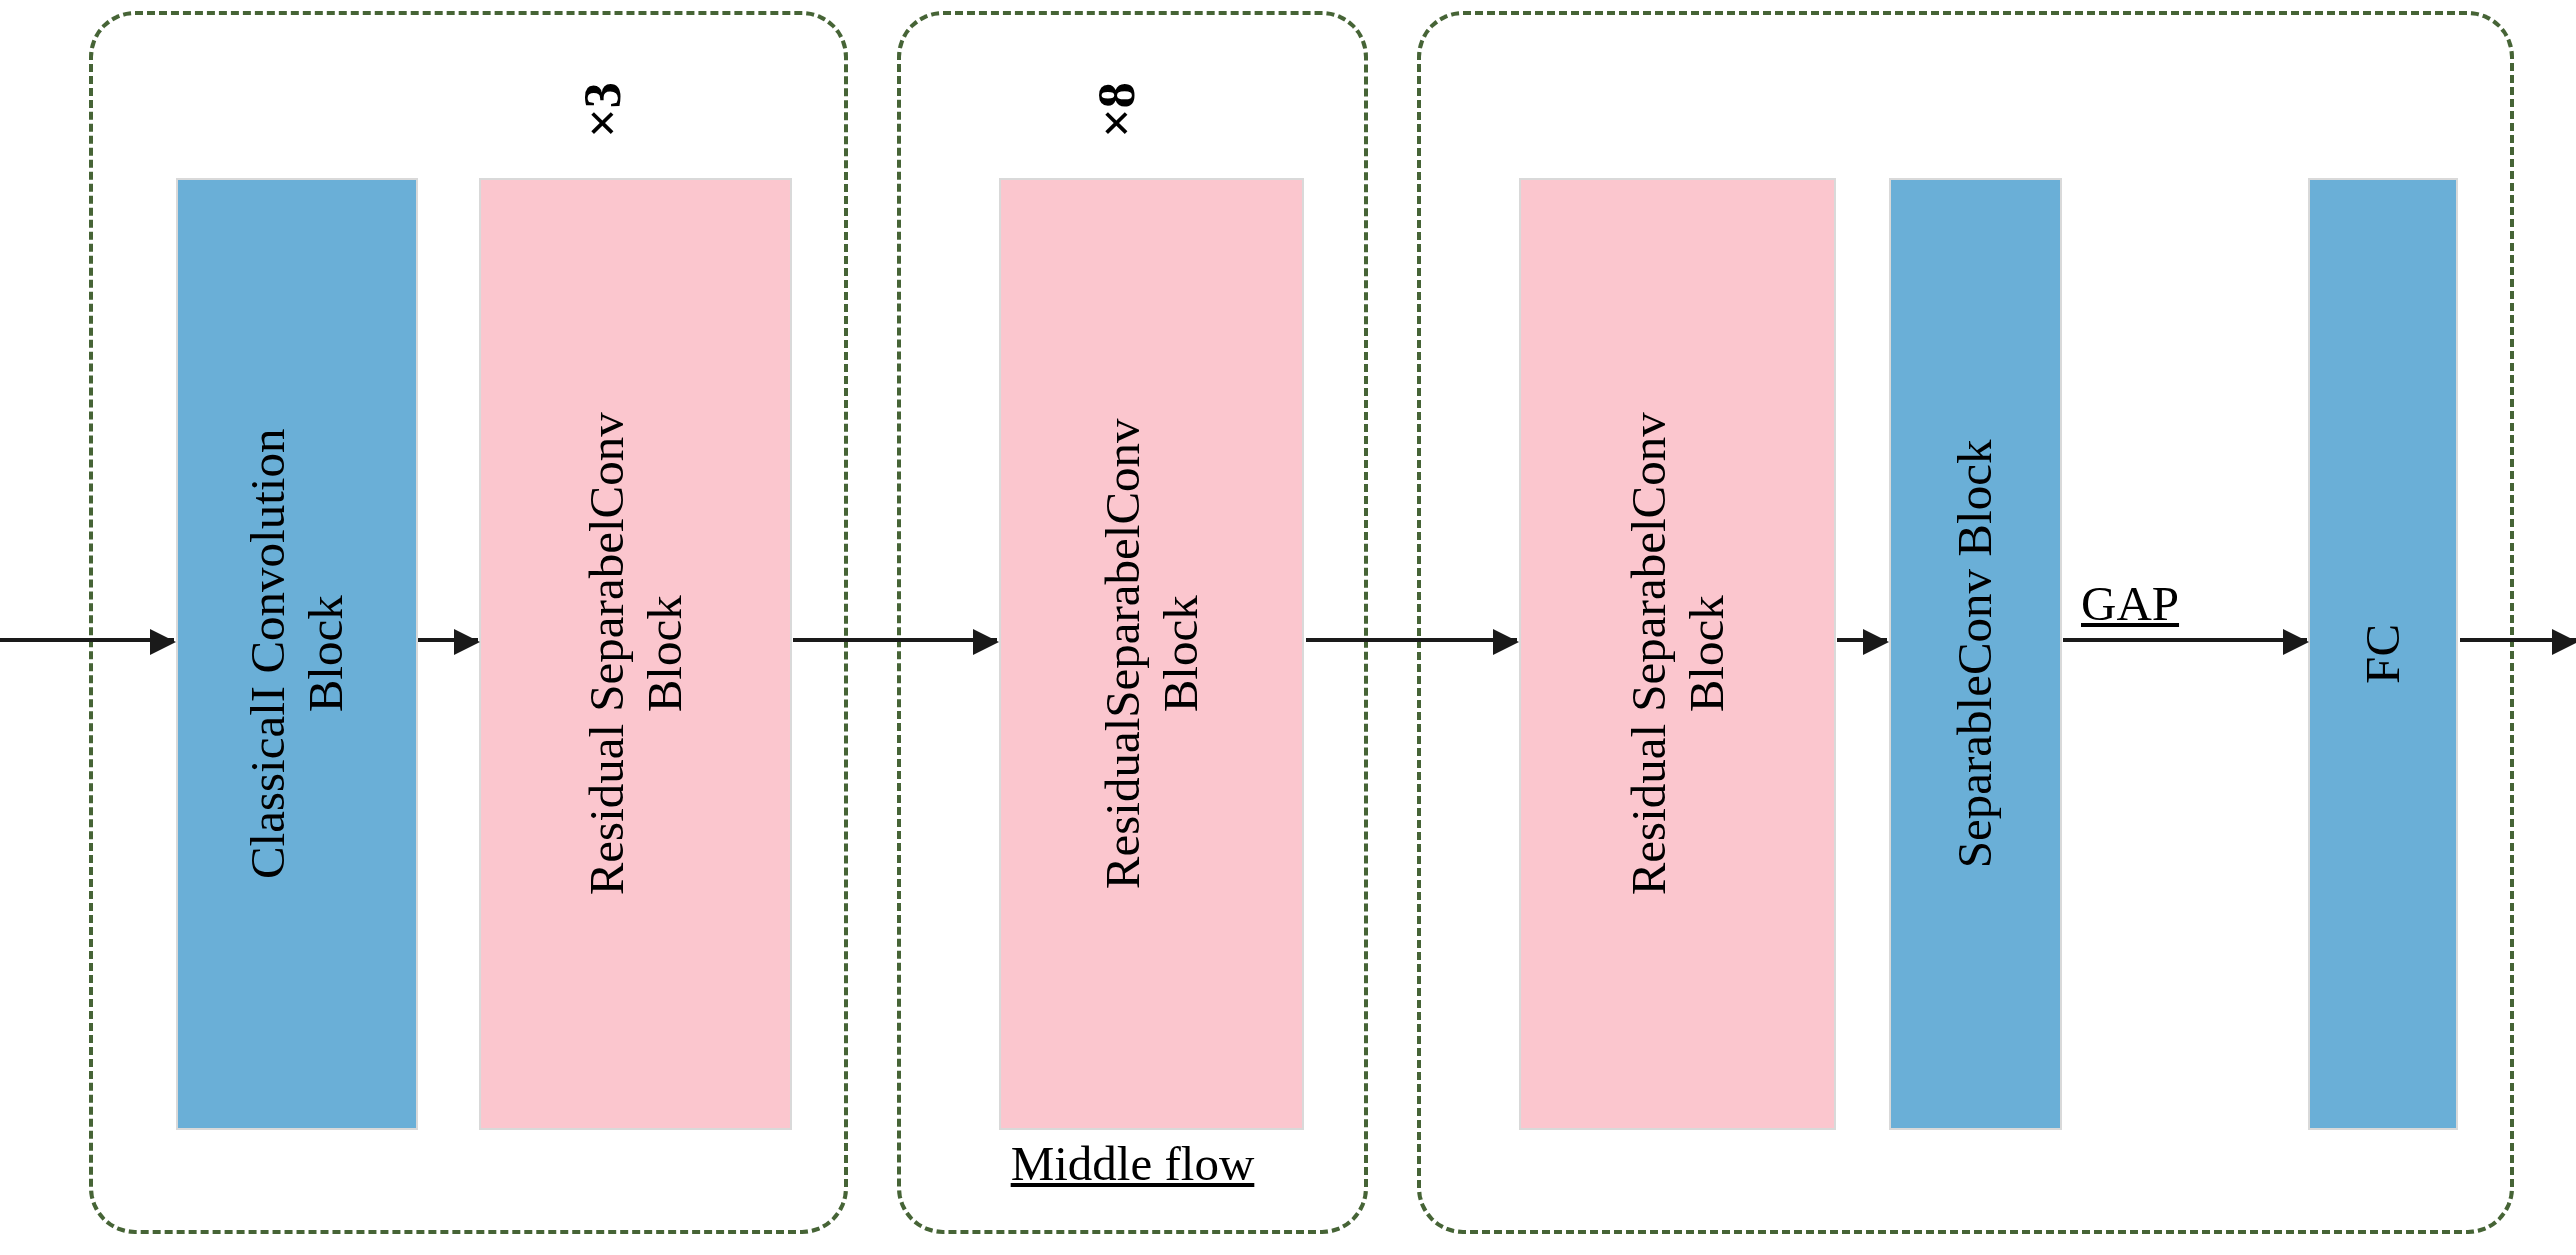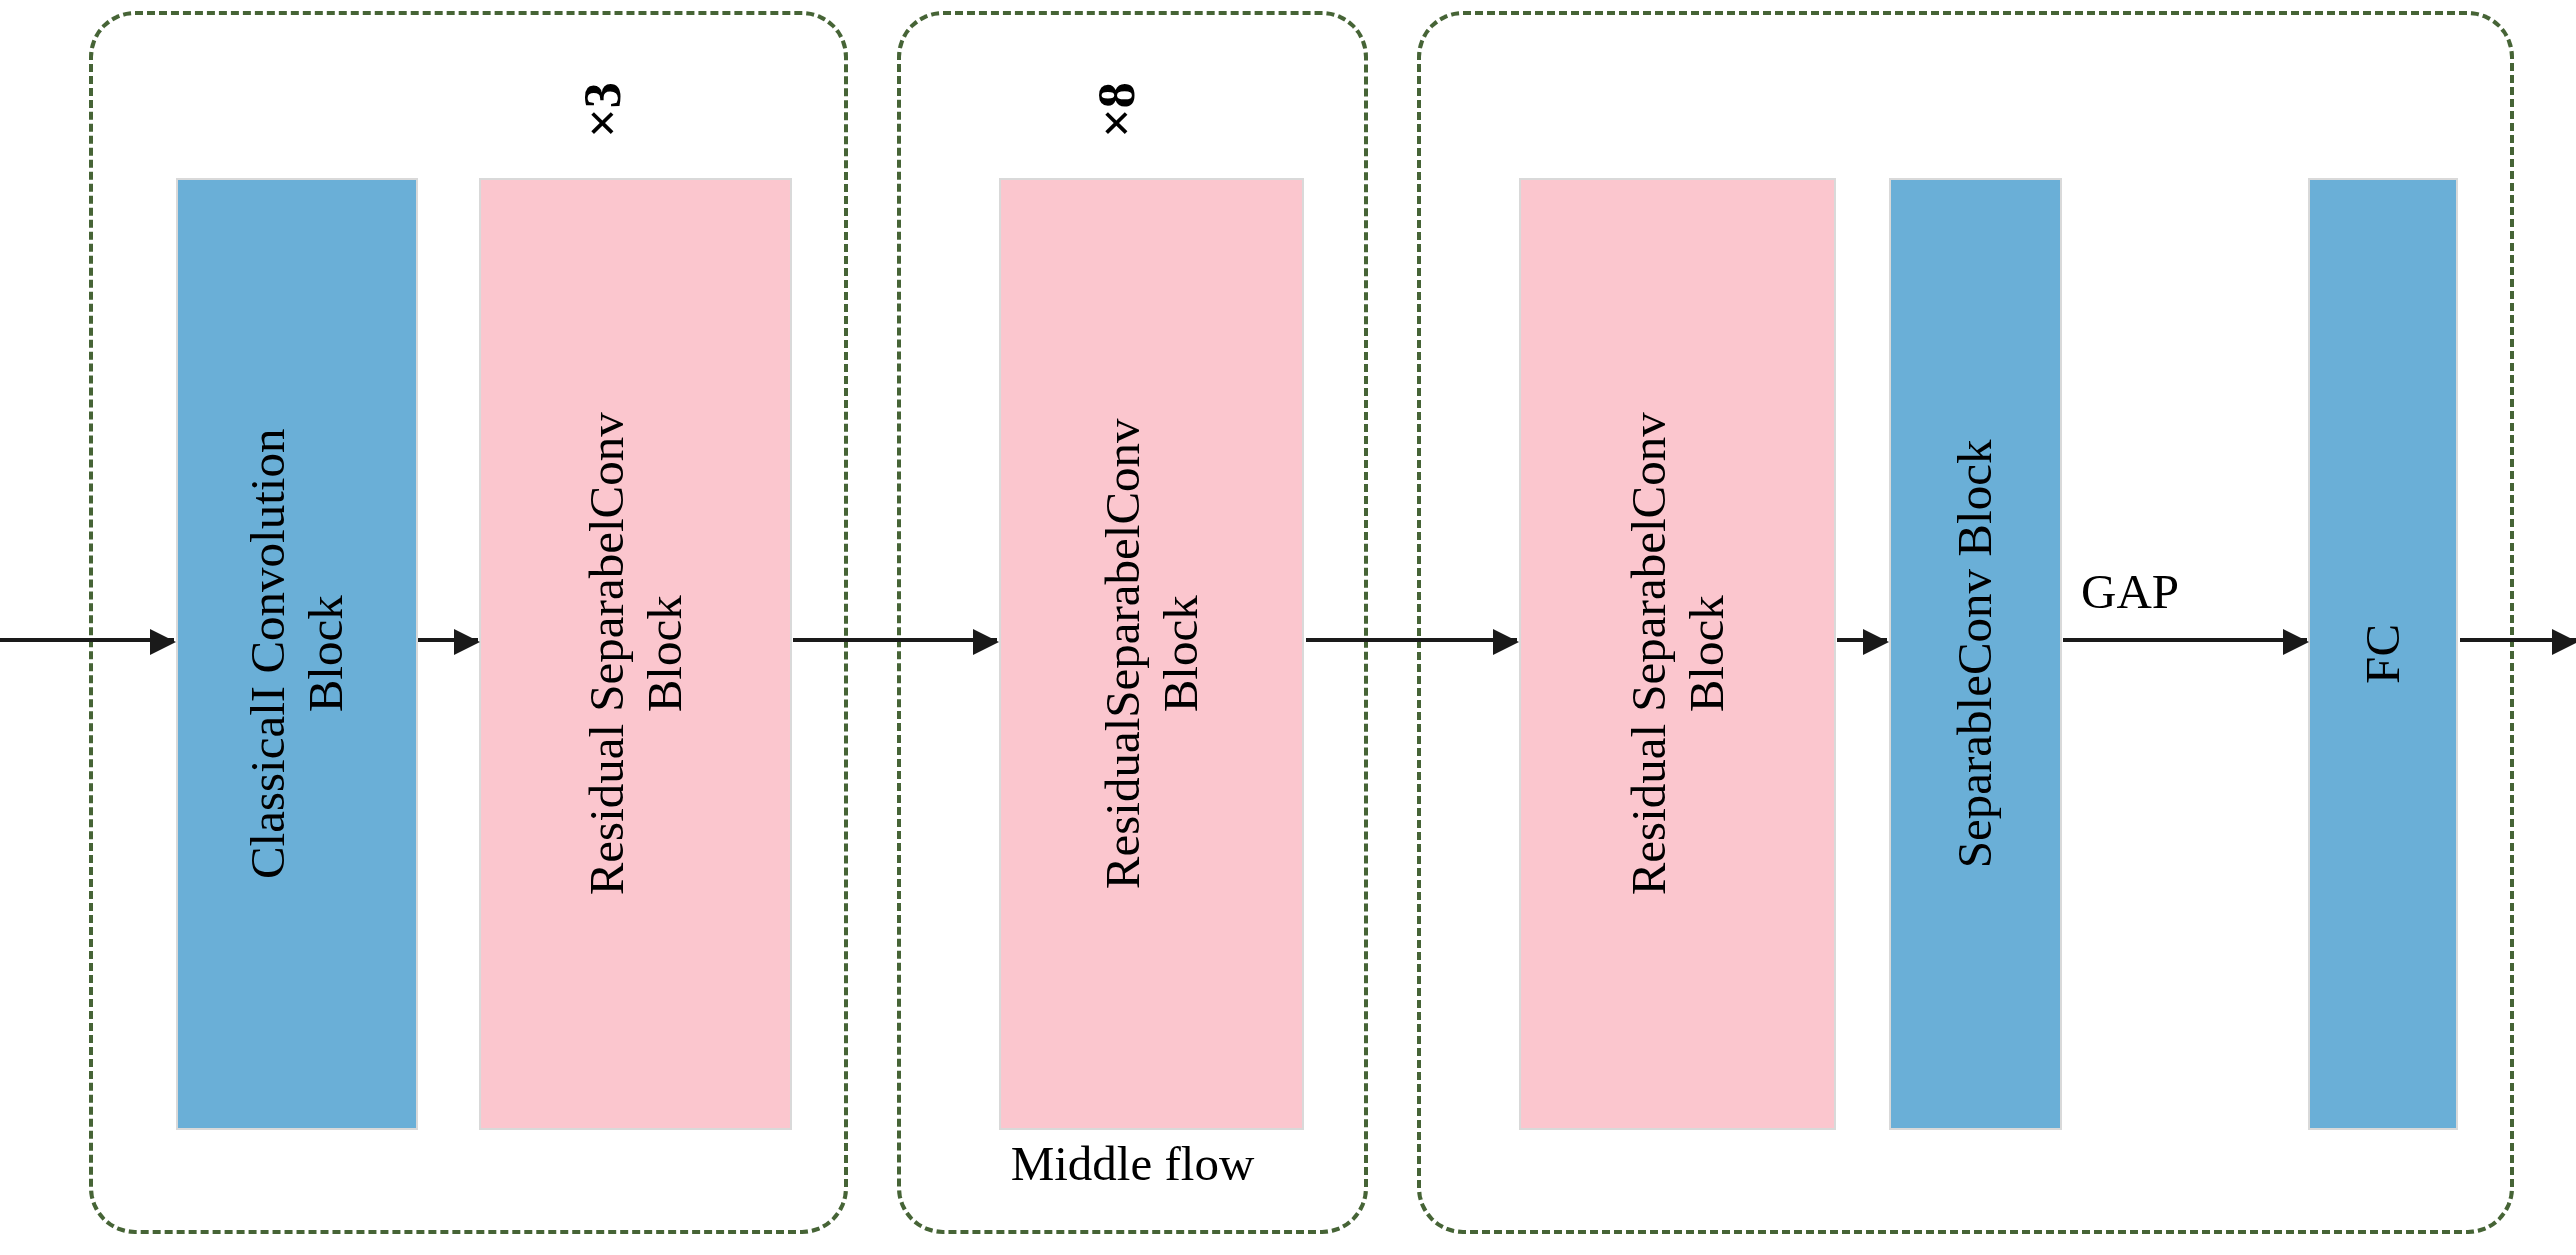--- a/index.html
+++ b/index.html
@@ -117,21 +117,21 @@
 
   <div class="block pink" style="left:479px; top:178px; width:313px; height:952px;">
     <div class="block-text">
       <span>Residual SeparabelConv</span>
       <span class="l2">Block</span>
     </div>
   </div>
   <div class="multiplier" style="left:575px; top:84px;">×3</div>
 
   <div class="flow-group" style="left:897px; top:11px; width:471px; height:1223px;"></div>
-  <div class="flow-label" style="left:897px; top:1139px; width:471px;">Middle flow</div>
+  <div class="flow-label" style="left:897px; top:1139px; width:471px;text-decoration:underline;">Middle flow</div>
 
   <div class="block pink" style="left:999px; top:178px; width:305px; height:952px;">
     <div class="block-text">
       <span>ResidualSeparabelConv</span>
       <span class="l2">Block</span>
     </div>
   </div>
   <div class="multiplier" style="left:1089px; top:84px;">×8</div>
 
   <div class="flow-group" style="left:1417px; top:11px; width:1097px; height:1223px;"></div>
@@ -159,18 +159,18 @@
 
   <div class="arrow" style="left:418px; top:638px; width:60px;"></div>
 
   <div class="arrow" style="left:793px; top:638px; width:204px;"></div>
 
   <div class="arrow" style="left:1306px; top:638px; width:211px;"></div>
 
   <div class="arrow" style="left:1837px; top:638px; width:50px;"></div>
 
   <div class="arrow" style="left:2063px; top:638px; width:244px;"></div>
-  <div class="edge-label" style="left:2081px; top:567px;">GAP</div>
+  <div class="edge-label" style="left:2081px; top:579px;text-decoration:underline;">GAP</div>
 
   <div class="arrow" style="left:2460px; top:638px; width:116px;"></div>
 
 </div>
 
 
 </body></html>

